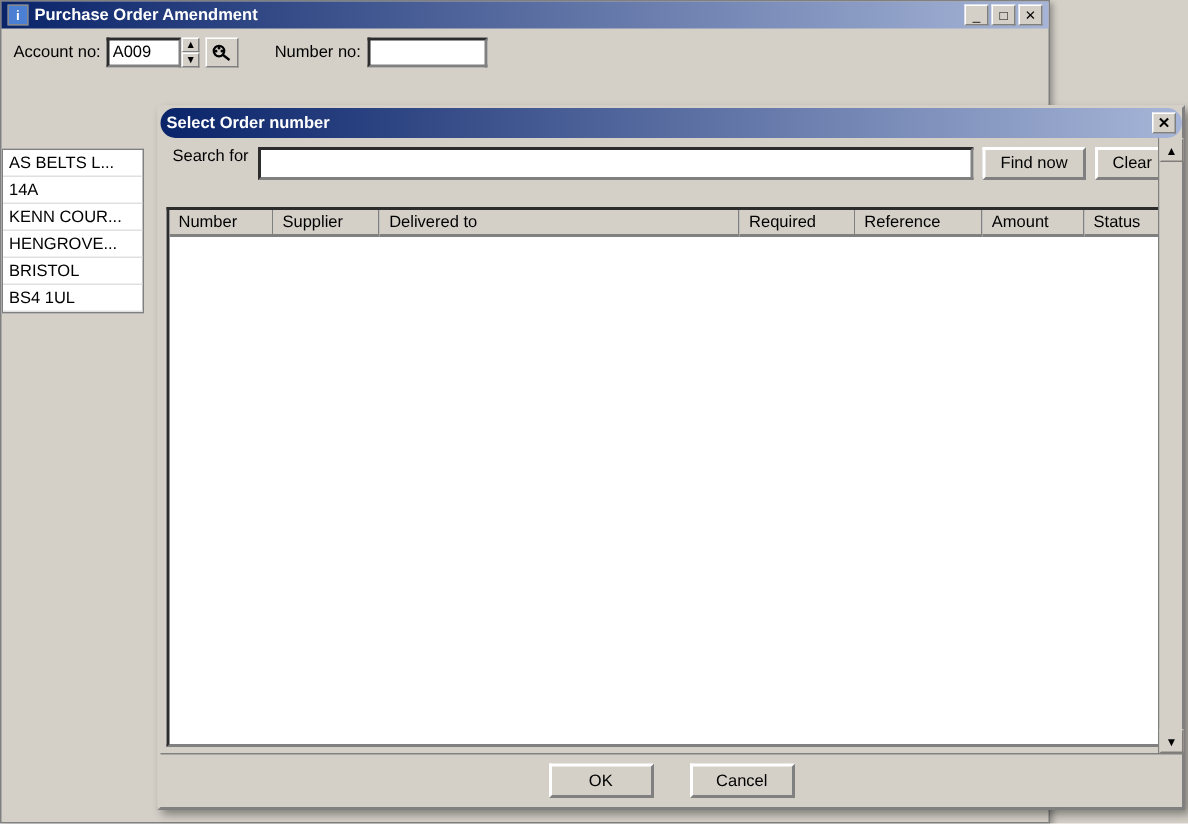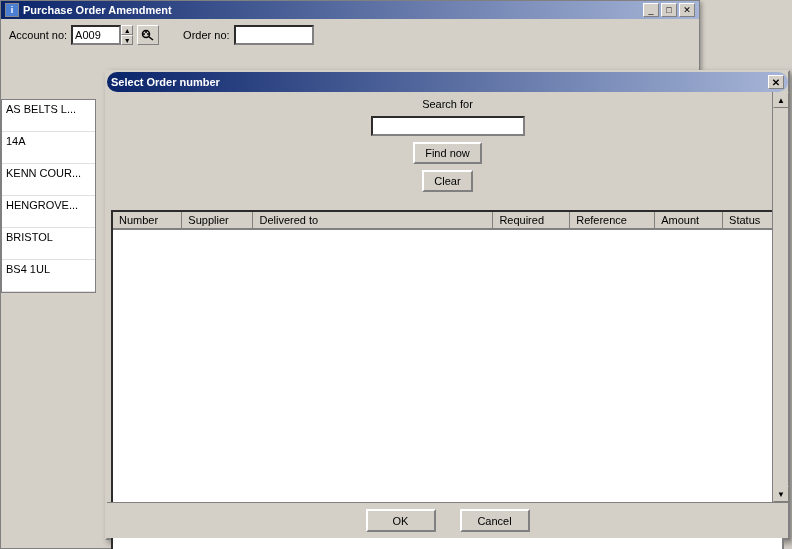--- a/index.html
+++ b/index.html
@@ -153,21 +153,21 @@
       border: 1px solid #808080;
     }
 
     .side-list-item {
       padding: 2px 4px;
       font-size: 11px;
       border-bottom: 1px solid #e0e0e0;
       white-space: nowrap;
       overflow: hidden;
       text-overflow: ellipsis;
-      height: 32px;
+      height: 18px;
       line-height: 14px;
     }
 
     
     .modal-overlay {
       position: absolute;
       top: 0;
       left: 0;
       width: 792px;
       height: 549px;
@@ -215,24 +215,22 @@
       display: flex;
       align-items: center;
       justify-content: center;
       cursor: pointer;
       color: #000;
       font-weight: bold;
     }
 
     .modal-toolbar {
       display: flex;
-      align-items: center;
       padding: 6px 8px;
       gap: 6px;
-      flex-direction: column;
     }
 
     .modal-search-label {
       font-size: 11px;
     }
 
     .modal-search-input {
       flex: 1;
       height: 22px;
       border: 2px inset #808080;
@@ -336,21 +334,21 @@
     </div>
     <div class="lookup-btn">
       <svg width="14" height="12" viewBox="0 0 14 12">
         <circle cx="5" cy="5" r="3.5" fill="none" stroke="#000" stroke-width="1.5"></circle>
         <circle cx="3" cy="5" r="1" fill="#000"></circle>
         <circle cx="5" cy="3" r="1" fill="#000"></circle>
         <circle cx="7" cy="5" r="1" fill="#000"></circle>
         <line x1="7.5" y1="7.5" x2="12" y2="11" stroke="#000" stroke-width="1.5"></line>
       </svg>
     </div>
-    <span class="form-label" style="margin-left:20px;">Order no:</span>
+    <span class="form-label" style="margin-left:20px;">Number no:</span>
     <input class="form-input" type="text" style="width: 80px;" value="">
   </div>
 
   <div class="side-list">
     <div class="side-list-item">AS BELTS L...</div>
     <div class="side-list-item">14A</div>
     <div class="side-list-item">KENN COUR...</div>
     <div class="side-list-item">HENGROVE...</div>
     <div class="side-list-item">BRISTOL</div>
     <div class="side-list-item">BS4 1UL</div>

